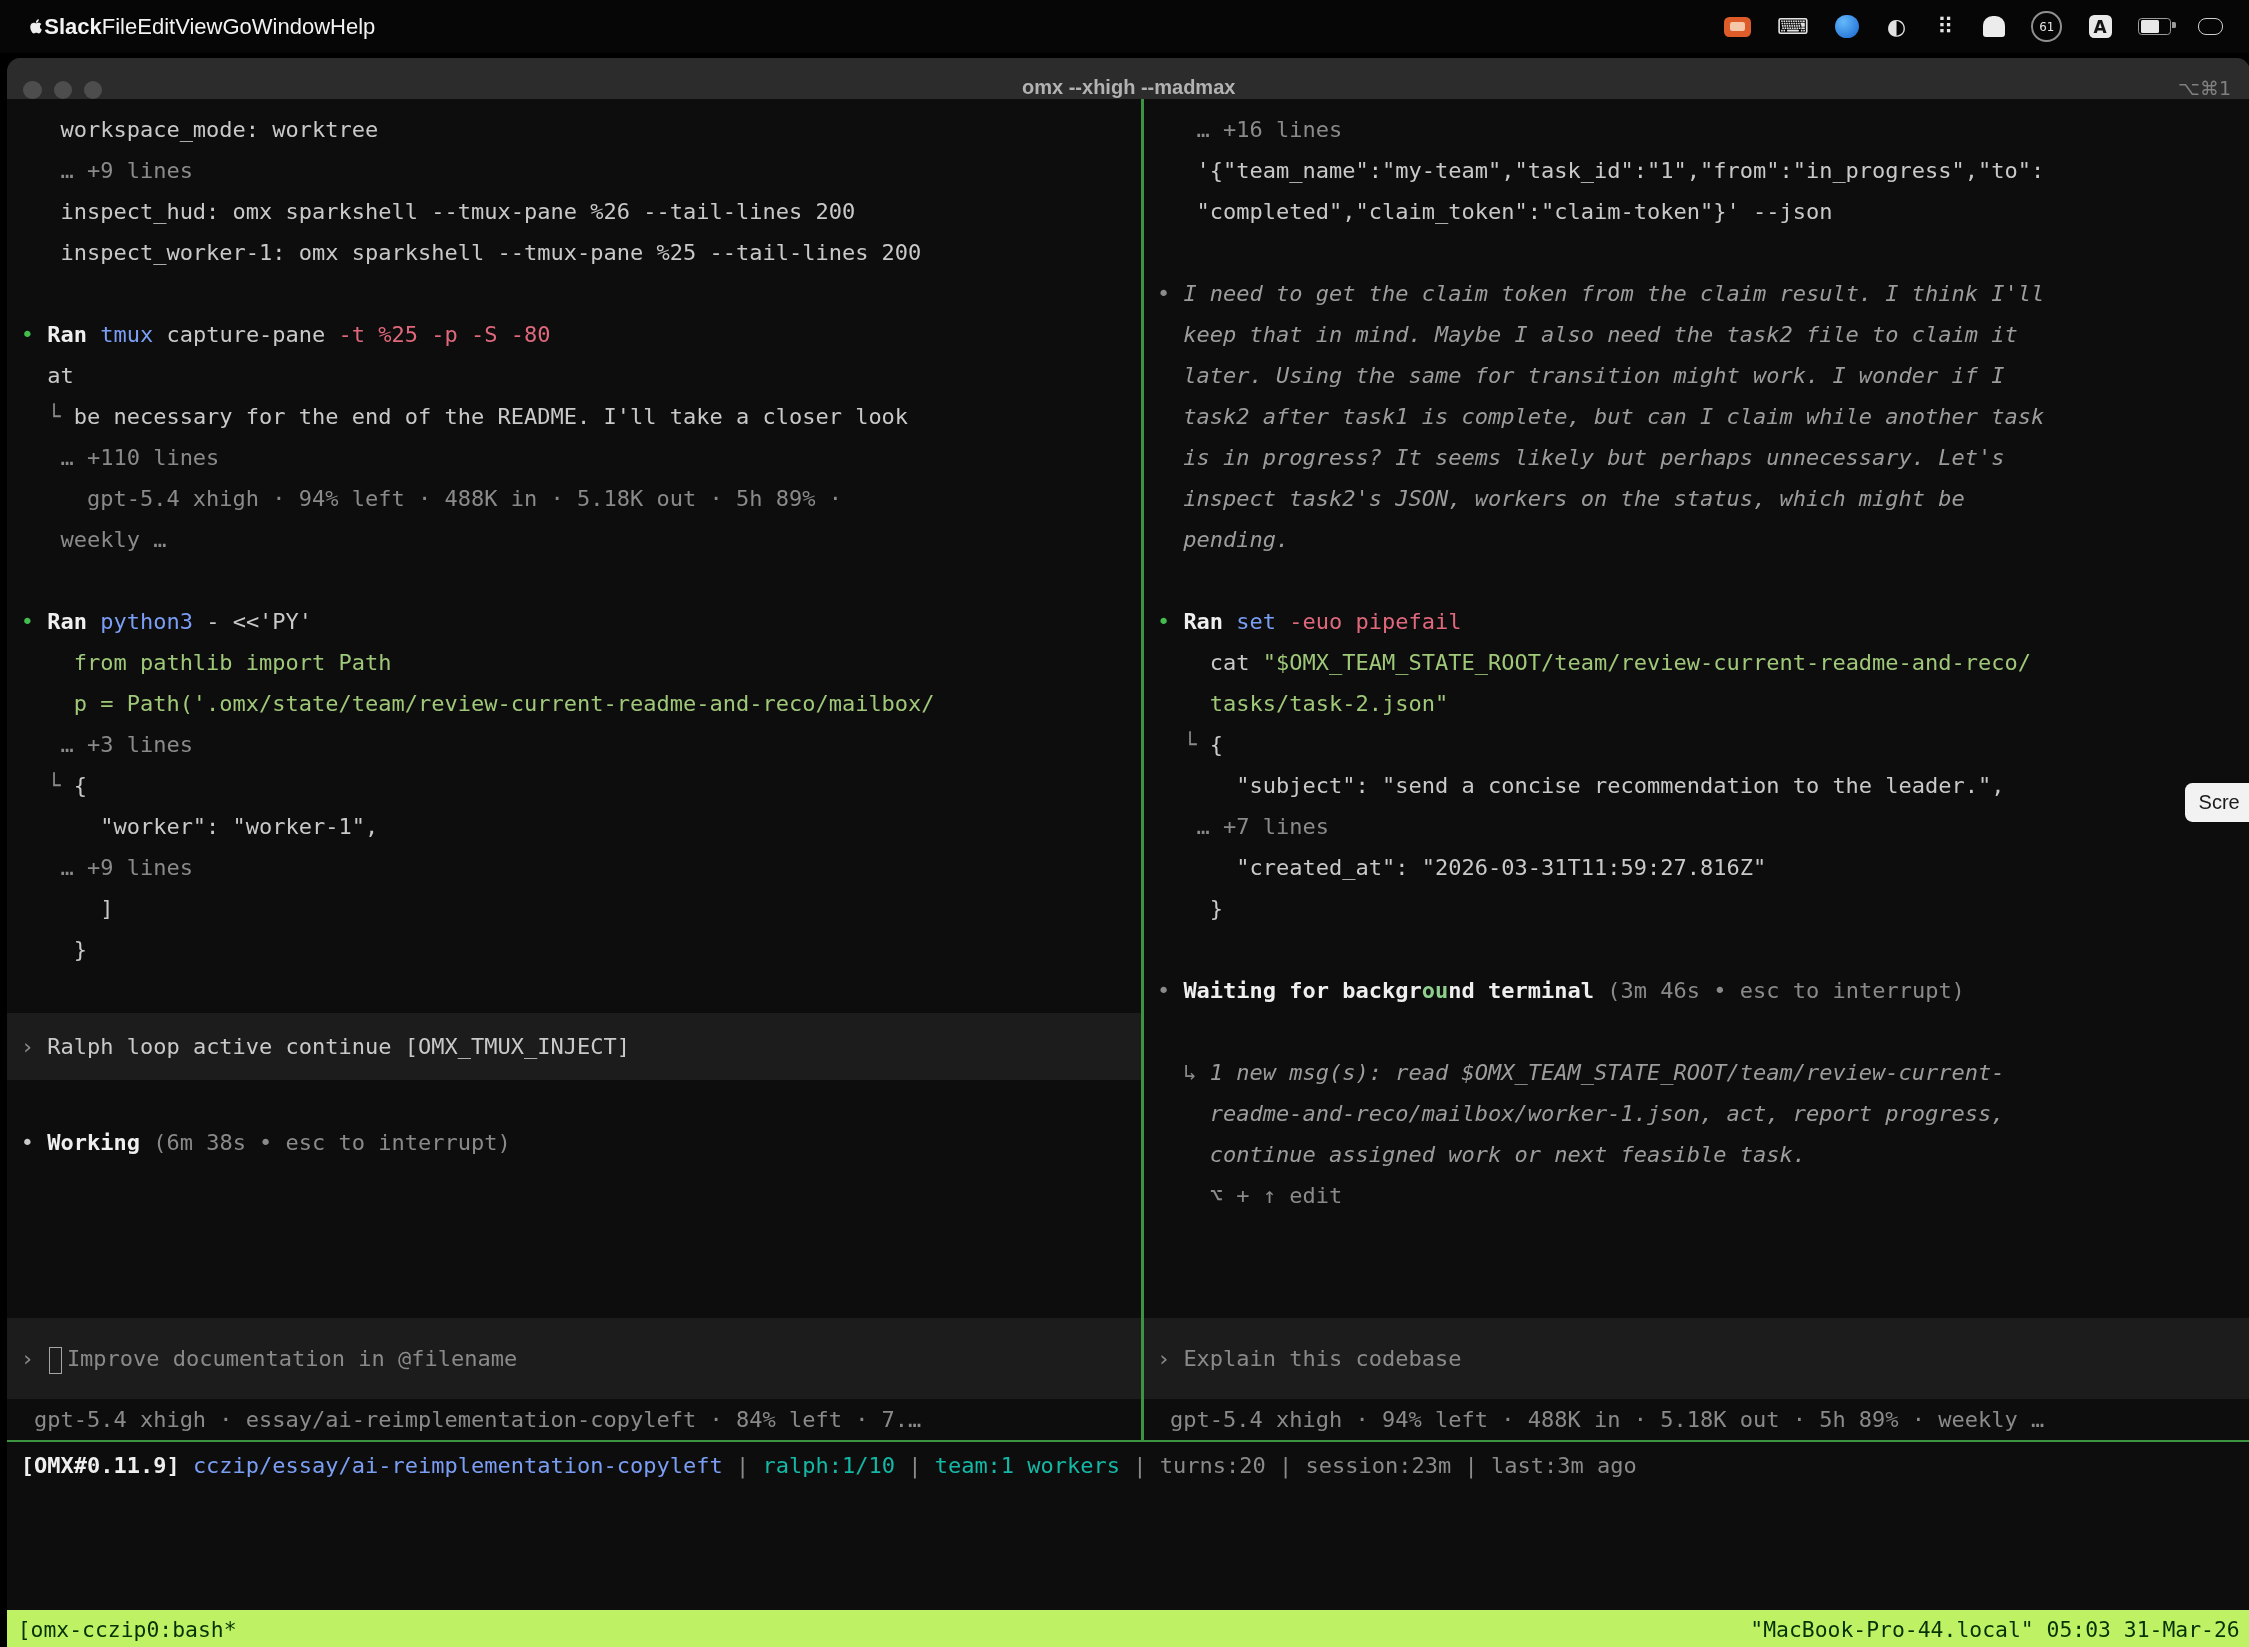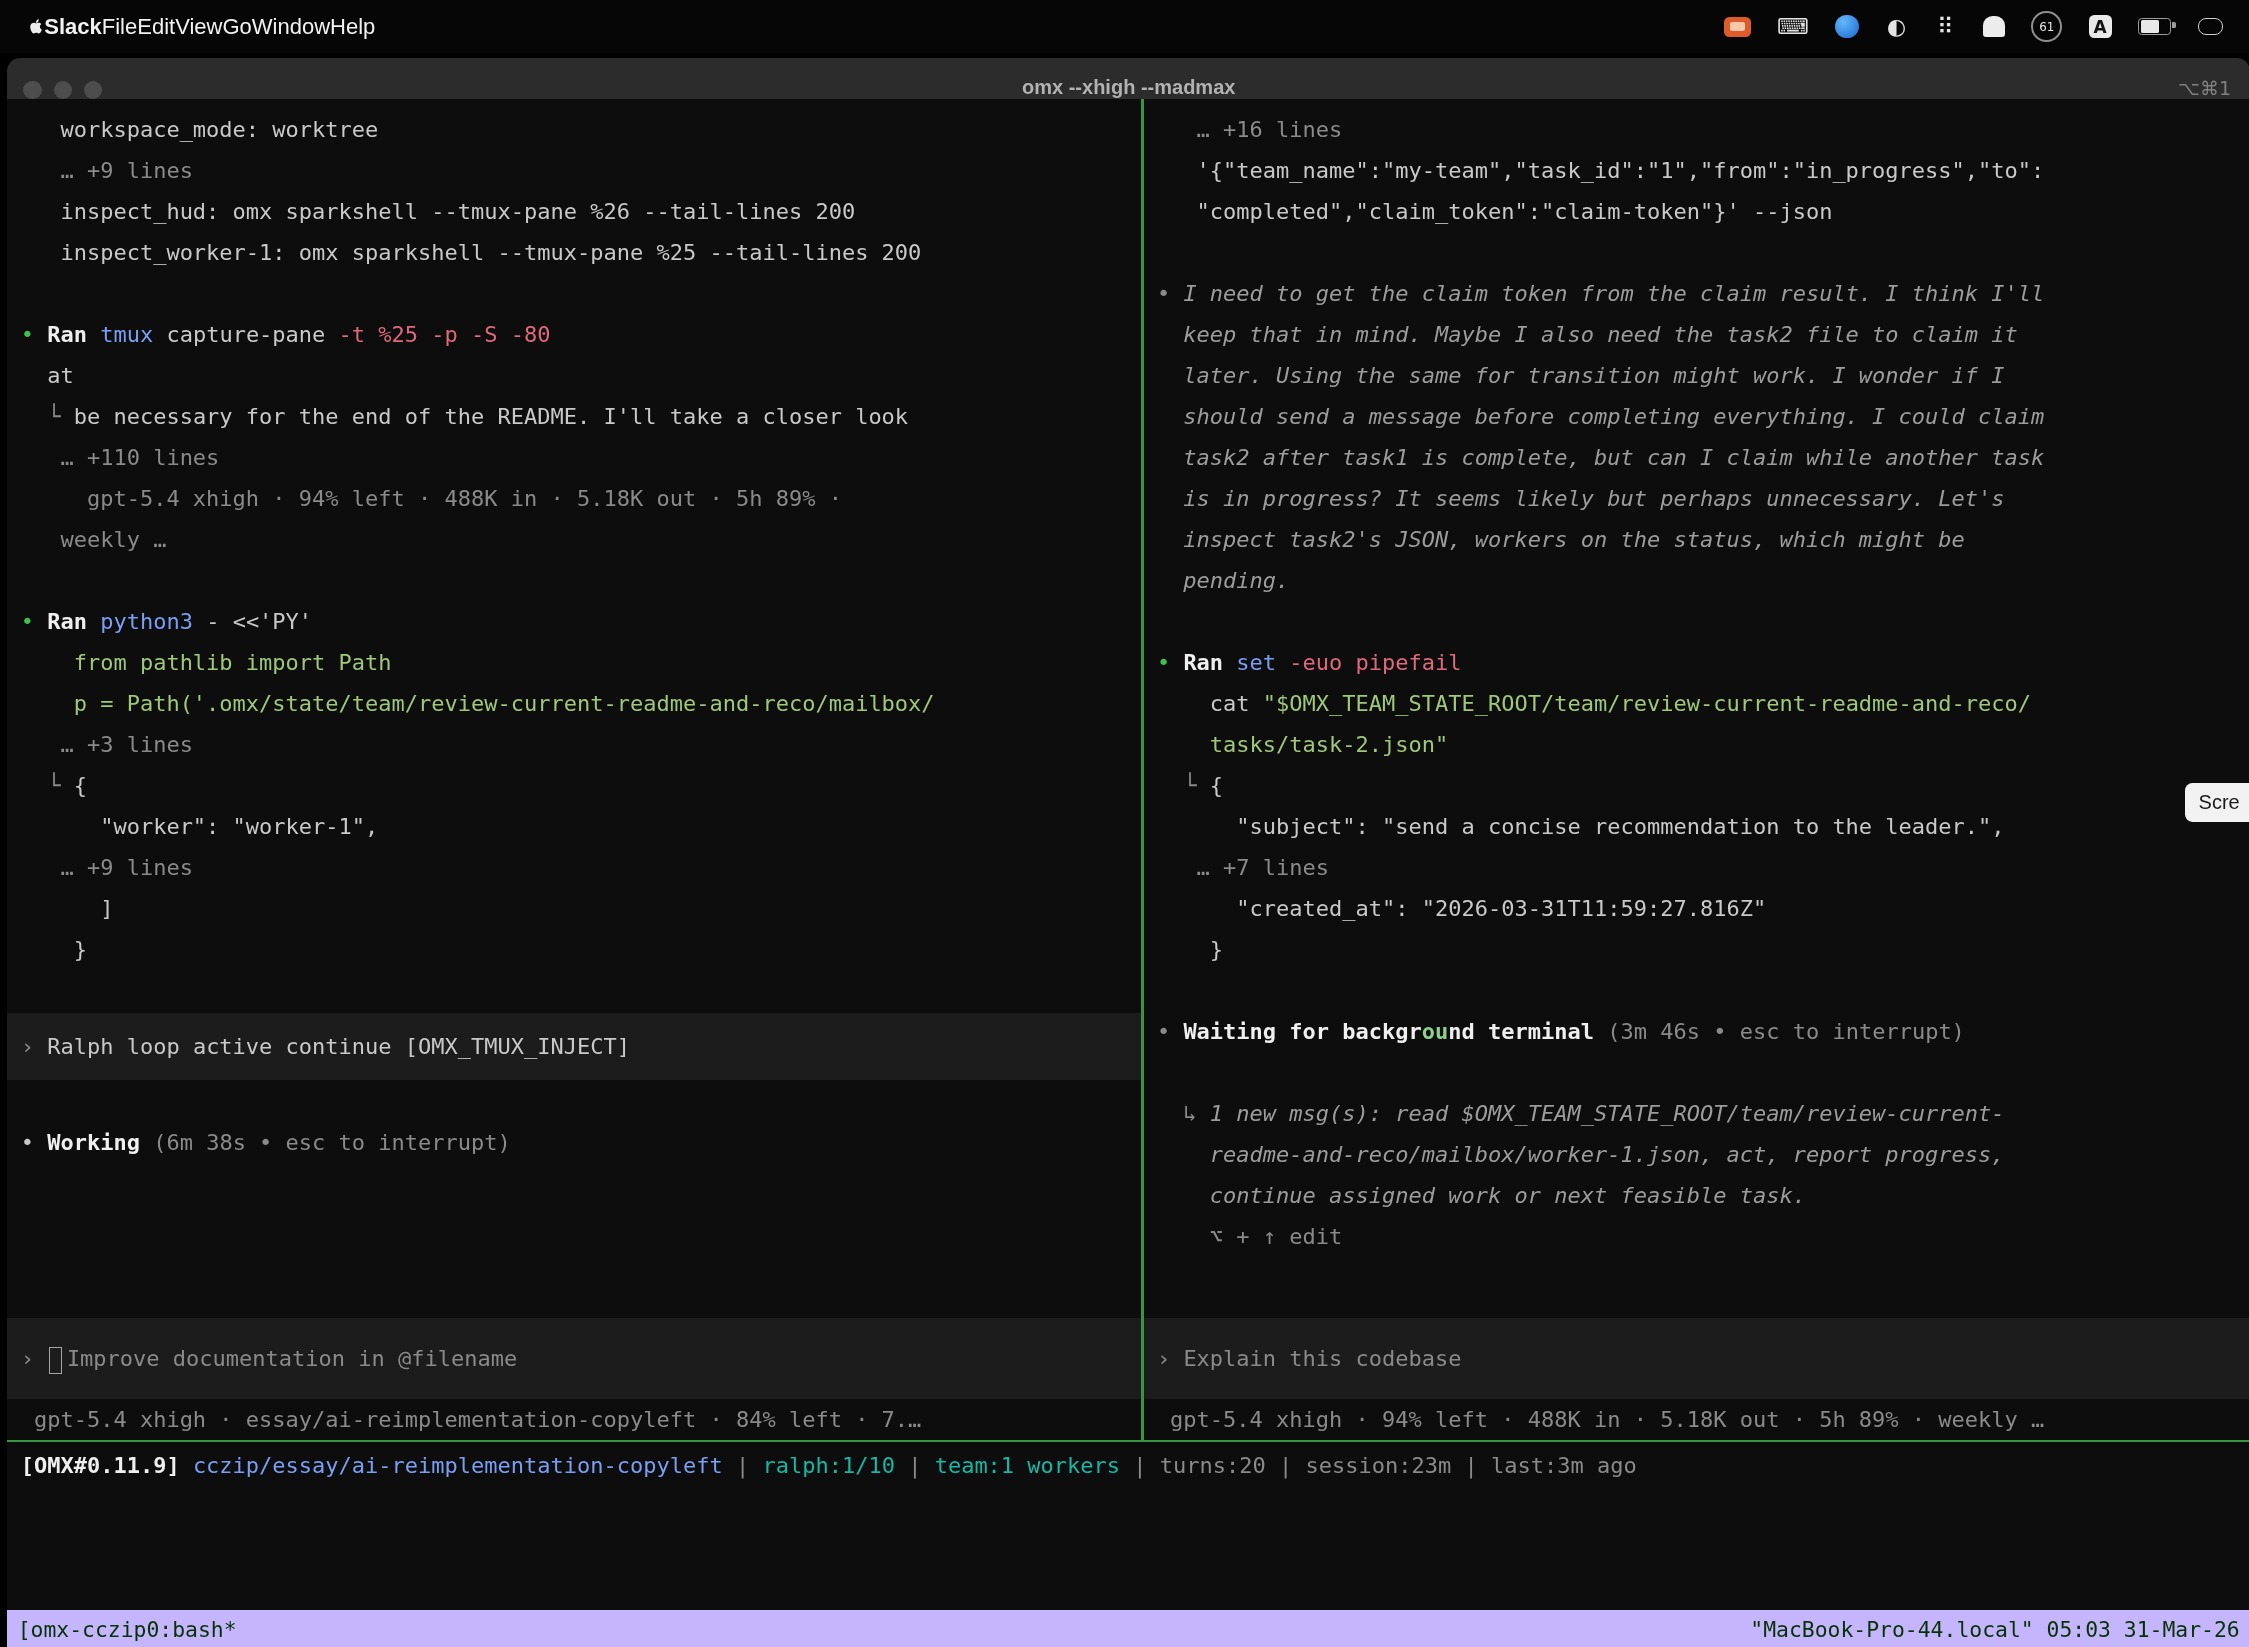--- a/index.html
+++ b/index.html
@@ -69,21 +69,21 @@
   .c-rd{color:#e0687c;}
   .c-gs{color:#9fc878;}
   .c-it{color:#9c9c9c;font-style:italic;}
   .c-shg{color:#8fd08f;font-weight:bold;}
   .c-cur{display:inline-block;width:11.8px;height:25px;border:1.5px solid #a5a5a5;
          margin:0 4.4px 0 1.5px;vertical-align:middle;}
 
   .omx-line{height:47px;display:flex;align-items:center;}
   .filler{flex:1 1 auto;background:#0d0d0d;}
 
-  .tmuxbar{height:38px;background:#c4b5fd;display:flex;align-items:center;
+  .tmuxbar{height:38px;background:#bef264;display:flex;align-items:center;
            color:#063306;font-size:21.4px;padding:0 10.3px;}
   .tmux-right{margin-left:auto;}
 
   .tooltip{position:absolute;right:0;top:725px;background:#f2f2f2;color:#1b1b1b;
            font-family:"Liberation Sans",sans-serif;font-size:20px;
            padding:8px 10.3px 8px 13.3px;border-radius:7.4px 0 0 7.4px;z-index:10;}
 </style>
 </head>
 <body>
 
@@ -174,21 +174,20 @@
         <div class="vdivider"></div>
         <div class="pane pane-right">
             <div class="lines">
               <div class="line"><span class="c-dim">   … +16 lines</span></div>
               <div class="line"><span class="c-fg">   '{"team_name":"my-team","task_id":"1","from":"in_progress","to":</span></div>
               <div class="line"><span class="c-fg">   "completed","claim_token":"claim-token"}' --json</span></div>
               <div class="line">&nbsp;</div>
               <div class="line"><span class="c-dim">• </span><span class="c-it">I need to get the claim token from the claim result. I think I'll</span></div>
               <div class="line"><span class="c-it">  keep that in mind. Maybe I also need the task2 file to claim it</span></div>
               <div class="line"><span class="c-it">  later. Using the same for transition might work. I wonder if I</span></div>
-              <div class="line"><span class="c-it">  should send a message before completing everything. I could claim</span></div>
               <div class="line"><span class="c-it">  task2 after task1 is complete, but can I claim while another task</span></div>
               <div class="line"><span class="c-it">  is in progress? It seems likely but perhaps unnecessary. Let's</span></div>
               <div class="line"><span class="c-it">  inspect task2's JSON, workers on the status, which might be</span></div>
               <div class="line"><span class="c-it">  pending.</span></div>
               <div class="line">&nbsp;</div>
               <div class="line"><span class="c-gb">• </span><span class="c-wb">Ran </span><span class="c-bl">set </span><span class="c-rd">-euo pipefail</span></div>
               <div class="line"><span class="c-fg">    cat </span><span class="c-gs">"$OMX_TEAM_STATE_ROOT/team/review-current-readme-and-reco/</span></div>
               <div class="line"><span class="c-gs">    tasks/task-2.json"</span></div>
               <div class="line"><span class="c-dim">  └ </span><span class="c-fg">{</span></div>
               <div class="line"><span class="c-fg">      "subject": "send a concise recommendation to the leader.",</span></div>

